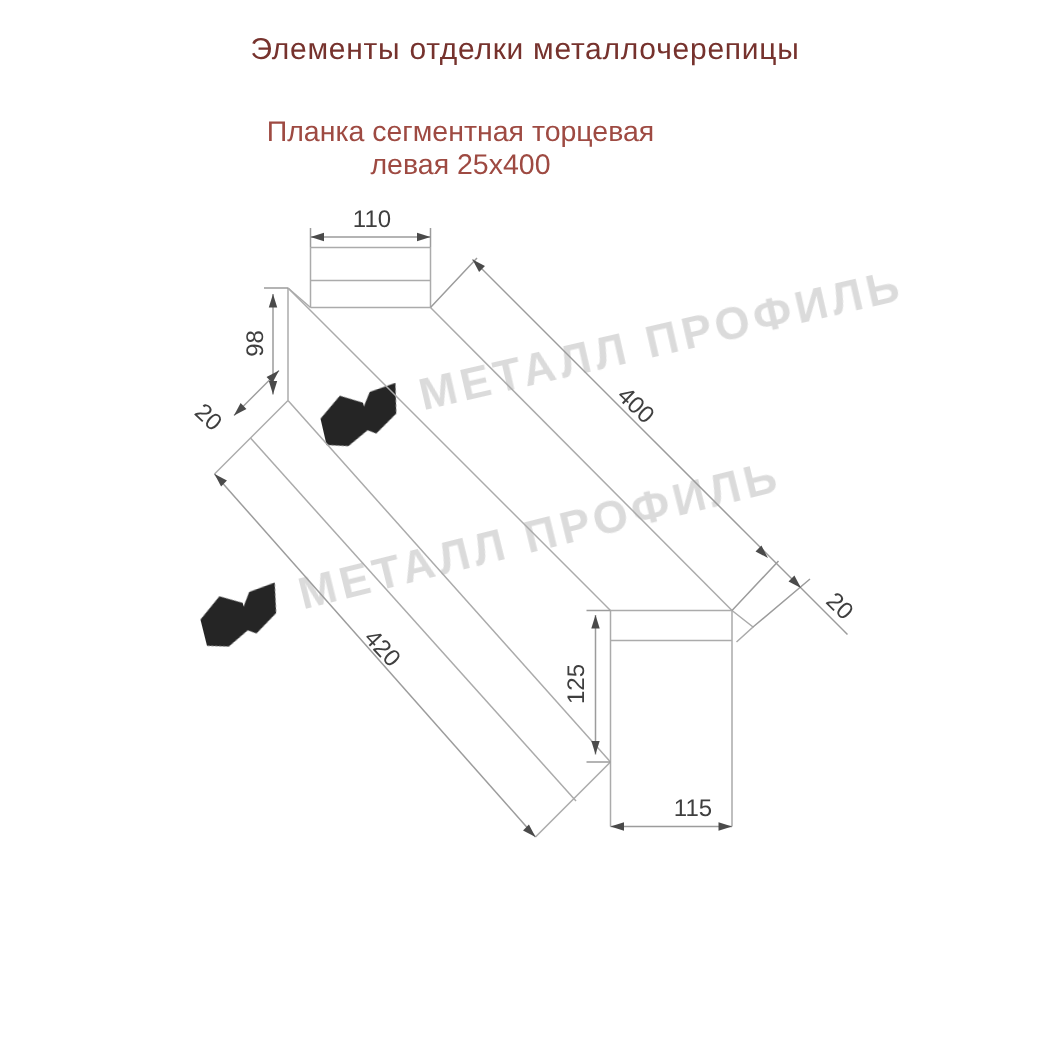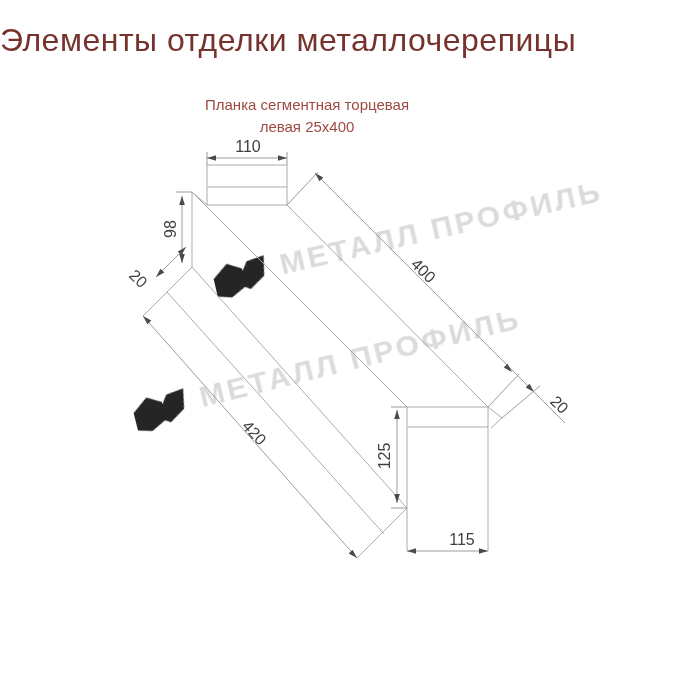--- a/index.html
+++ b/index.html
@@ -4,26 +4,26 @@
 <style>
   html,body{margin:0;padding:0;}
   body{
     width:700px;height:700px;position:relative;background:#ffffff;
     font-family:"Liberation Sans", sans-serif;overflow:hidden;
     --color-title:#76322d; --color-subtitle:#9e4a42; --color-footer:#c2574f;
     --color-line:#ababab; --color-dim_text:#3f3f3f; --color-watermark:#d5d5d5;
   }
   .abs{position:absolute;}
   .page-title{
-    left:0; top:22px; width:700px; text-align:left;
-    font-size:32px; letter-spacing:0.5px; color:var(--color-title);
+    left:0; top:22px; width:700px; text-align:center;
+    font-size:20px; letter-spacing:0.5px; color:var(--color-title);
   }
   .subtitle{
-    left:0; top:94px; width:614px; text-align:center;
-    font-size:15px; line-height:22px; color:var(--color-subtitle);
+    left:0; top:78px; width:614px; text-align:center;
+    font-size:19px; line-height:22px; color:var(--color-subtitle);
   }
   .footer{
     left:15px; top:646px; width:600px;
     font-size:14px; line-height:19px; color:var(--color-footer);
   }
   .dim-label{
     position:absolute; font-size:16px; color:var(--color-dim_text);
     white-space:nowrap; transform:translate(-50%,-50%);
   }
   .rot-ccw90{transform:translate(-50%,-50%) rotate(-90deg);}

